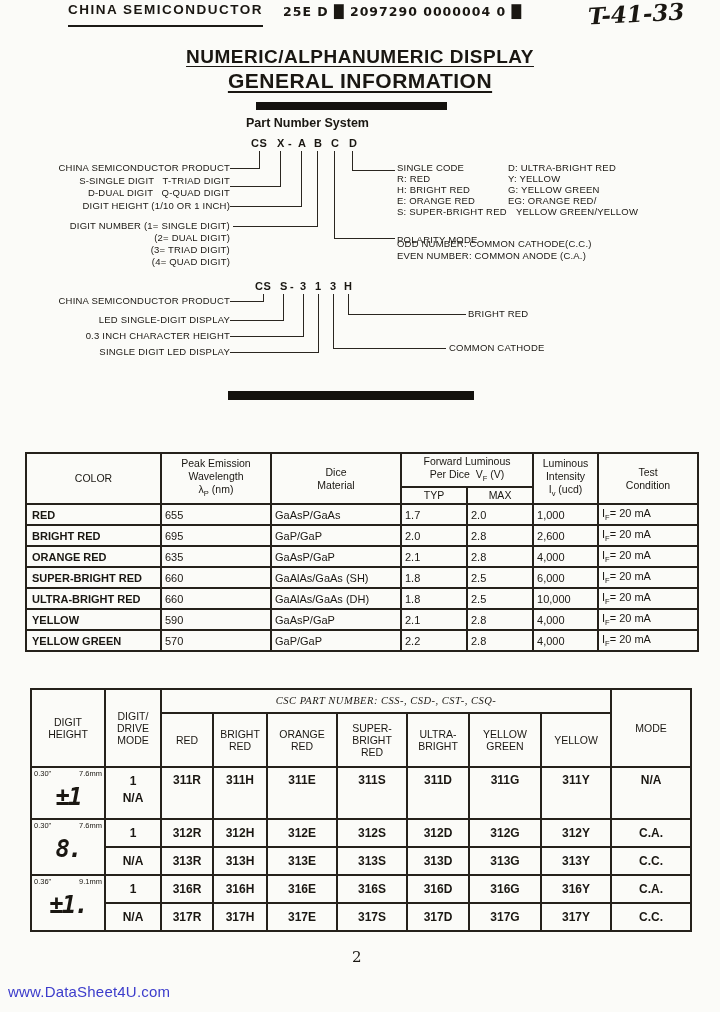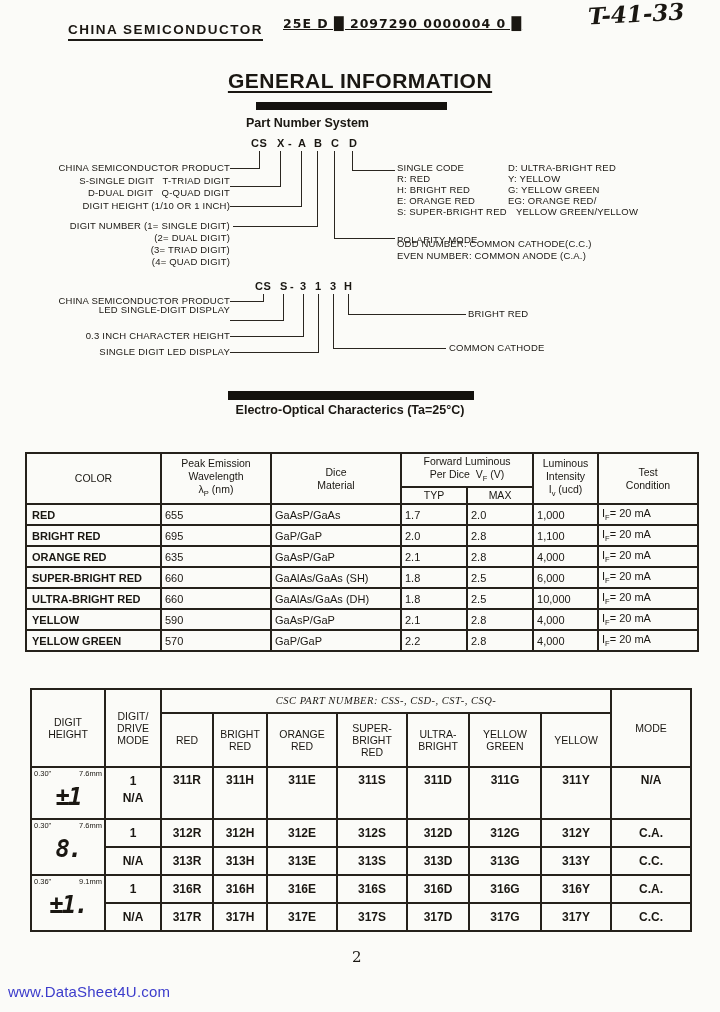--- a/index.html
+++ b/index.html
@@ -5,24 +5,24 @@
   * { margin:0; padding:0; box-sizing:border-box; }
   html,body { width:720px; height:1012px; }
   body { background:#d8d8d4; font-family:"Liberation Sans", sans-serif; color:#1a1712; }
   .page { position:relative; width:720px; height:1012px; background:#fbfbf8; overflow:hidden; }
   .abs { position:absolute; }
   .lbl { position:absolute; font-size:9.5px; letter-spacing:.2px; white-space:pre; line-height:11px; }
   .rlbl { right:490px; text-align:right; }
   .hline { position:absolute; height:1px; background:#2a2620; }
   .vline { position:absolute; width:1px; background:#2a2620; }
 
-  .brand { left:68px; top:22px; font-size:13.5px; font-weight:bold; letter-spacing:1.5px;
-           border-bottom:2px solid #1c1a16; padding-bottom:2px; }
-  .doccode { left:283px; top:16px; font-size:12.5px; font-weight:600; letter-spacing:1px;
-             font-family:"DejaVu Sans", sans-serif;text-decoration:underline; }
+  .brand { left:68px; top:2px; font-size:13.5px; font-weight:bold; letter-spacing:1.5px;
+           border-bottom:2px solid #1c1a16; padding-bottom:8px; }
+  .doccode { left:283px; top:4px; font-size:12.5px; font-weight:600; letter-spacing:1px;
+             font-family:"DejaVu Sans", sans-serif; }
   .handnote { left:588px; top:0; font-size:23px; font-style:italic; font-weight:600;
               transform:rotate(-3deg); font-family:"DejaVu Serif", serif; }
 
   .title1 { left:30px; top:46px; width:660px; text-align:center; font-size:19px; font-weight:bold;
             text-decoration:underline; text-underline-offset:3px; letter-spacing:.5px; }
   .title2 { left:30px; top:69px; width:660px; text-align:center; font-size:21px; font-weight:bold;
             text-decoration:underline; text-underline-offset:3px; letter-spacing:.5px; }
 
   .bar { position:absolute; background:#14120e; }
   .pns-heading { left:246px; top:116px; font-size:12.5px; font-weight:bold; }
@@ -56,20 +56,21 @@
 </style>
 </head>
 <body>
 
 <div class="page">
 
   <div class="abs brand">CHINA SEMICONDUCTOR</div>
   <div class="abs doccode">25E D █ 2097290 0000004 0 █</div>
   <div class="abs handnote">T-41-33</div>
 
+  <div class="abs title1">NUMERIC/ALPHANUMERIC DISPLAY</div>
   <div class="abs title2">GENERAL INFORMATION</div>
 
   <div class="bar" style="left:256px;top:102px;width:191px;height:8px"></div>
   <div class="abs pns-heading">Part Number System</div>
 
   <span class="code" style="left:251px;top:137px">CS</span>
   <span class="code" style="left:277px;top:137px">X</span>
   <span class="code" style="left:288px;top:137px">-</span>
   <span class="code" style="left:298px;top:137px">A</span>
   <span class="code" style="left:314px;top:137px">B</span>
@@ -128,28 +129,27 @@
   <div class="vline" style="left:333px;top:294px;height:55px"></div>
   <div class="vline" style="left:348px;top:294px;height:21px"></div>
   <div class="hline" style="left:230px;top:301px;width:34px"></div>
   <div class="hline" style="left:230px;top:320px;width:54px"></div>
   <div class="hline" style="left:230px;top:336px;width:74px"></div>
   <div class="hline" style="left:230px;top:352px;width:89px"></div>
   <div class="hline" style="left:333px;top:348px;width:113px"></div>
   <div class="hline" style="left:348px;top:314px;width:118px"></div>
 
   <div class="lbl rlbl" style="top:295px">CHINA SEMICONDUCTOR PRODUCT</div>
-  <div class="lbl rlbl" style="top:304px">LED SINGLE-DIGIT DISPLAY</div>
+  <div class="lbl rlbl" style="top:314px">LED SINGLE-DIGIT DISPLAY</div>
   <div class="lbl rlbl" style="top:330px">0.3 INCH CHARACTER HEIGHT</div>
   <div class="lbl rlbl" style="top:346px">SINGLE DIGIT LED DISPLAY</div>
   <div class="lbl" style="left:468px;top:308px">BRIGHT RED</div>
   <div class="lbl" style="left:449px;top:342px">COMMON CATHODE</div>
 
   <div class="bar" style="left:228px;top:391px;width:246px;height:9px"></div>
-  <div class="abs eo-heading">Electro-Optical Characterics (Ta=25°C)</div>
 
   <table class="sheet eo-table" style="left:25px;top:452px;width:672px">
     <colgroup>
       <col style="width:135px">
         <col style="width:110px">
         <col style="width:130px">
       <col style="width:66px">
         <col style="width:66px">
         <col style="width:65px">
         <col style="width:100px">
@@ -194,21 +194,21 @@
         <td>2.0</td>
         <td>1,000</td>
         <td><span>I</span><sub>F</sub><span>= 20 mA</span></td>
       </tr>
       <tr>
         <td class="c-left">BRIGHT RED</td>
         <td>695</td>
         <td>GaP/GaP</td>
         <td>2.0</td>
         <td>2.8</td>
-        <td>1,100</td>
+        <td>2,600</td>
         <td><span>I</span><sub>F</sub><span>= 20 mA</span></td>
       </tr>
       <tr>
         <td class="c-left">ORANGE RED</td>
         <td>635</td>
         <td>GaAsP/GaP</td>
         <td>2.1</td>
         <td>2.8</td>
         <td>4,000</td>
         <td><span>I</span><sub>F</sub><span>= 20 mA</span></td>

